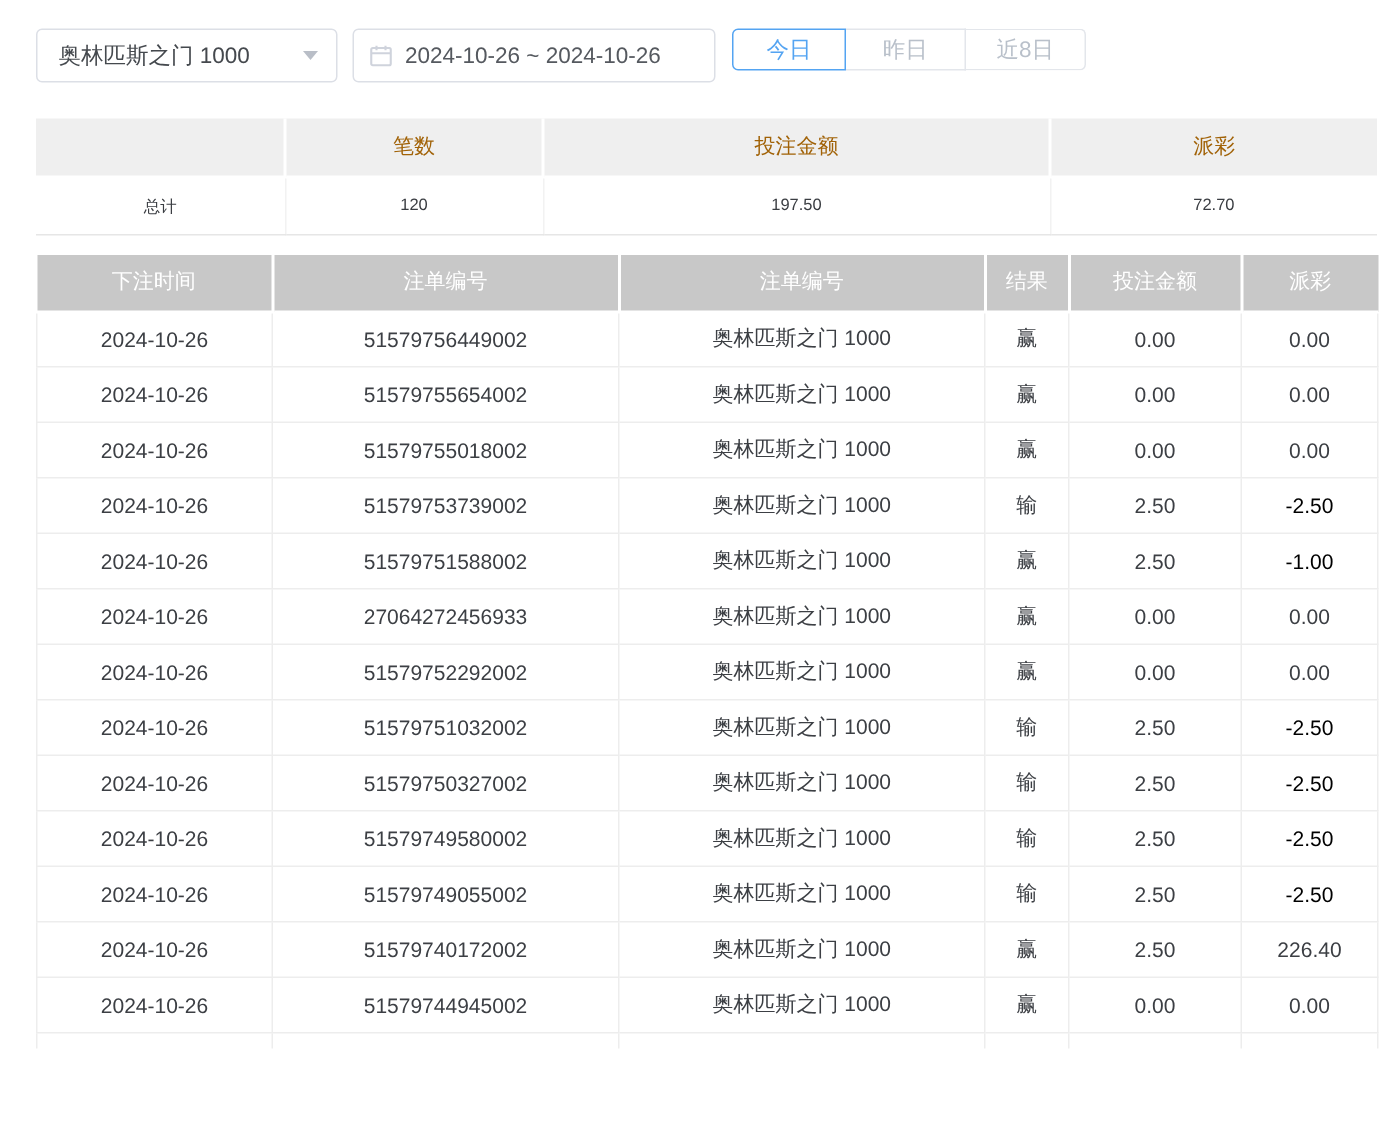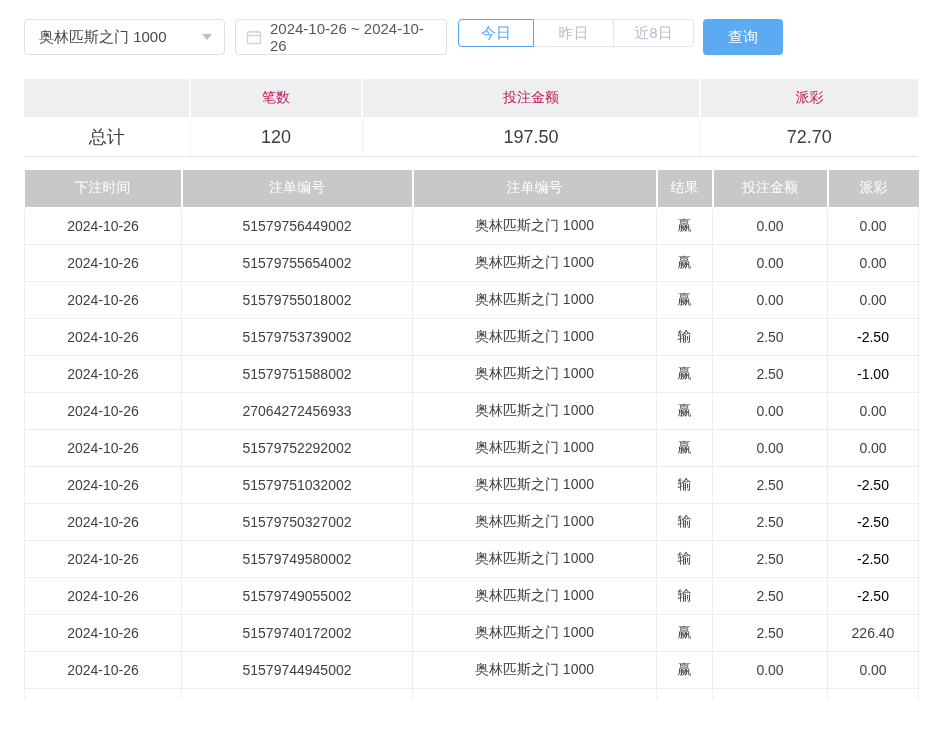--- a/index.html
+++ b/index.html
@@ -35,21 +35,21 @@
     padding: 0 12px 0 14px;
     color: #45494e; font-size: 15px;
     cursor: pointer; background: #fff;
   }
   .caret-down {
     width: 0; height: 0;
     border-left: 5px solid transparent; border-right: 5px solid transparent;
     border-top: 6px solid #b9bec7;
   }
   .date-box {
-    width: 212px; height: 36px;
+    width: 242px; height: 36px;
     margin-left: 10px;
     border: 1px solid #dcdfe6; border-radius: 4px;
     display: flex; align-items: center;
     padding: 0 10px;
     color: #55595f; font-size: 15px;
     cursor: pointer; background: #fff;
   }
   .date-box .cal { margin-right: 8px; display: flex; }
   .btn-group {
     margin-left: 11px;
@@ -80,29 +80,29 @@
     display: flex; align-items: center; justify-content: center;
     cursor: pointer;
   }
 
   
   table { border-collapse: collapse; table-layout: fixed; }
   .summary-table { width: 894px; margin-top: 24px; }
   .summary-table th {
     height: 39px;
     background: #efefef;
-    color: #be185d; font-weight: 400; font-size: 14px;
+    color: #a16207; font-weight: 400; font-size: 14px;
     border-right: 2px solid #ffffff;
     border-bottom: 2px solid #ffffff;
     text-align: center;
   }
   .summary-table th:last-child { border-right: none; }
   .summary-table td {
     height: 38px;
-    color: #3a3d42; font-size: 18px; text-align: center;
+    color: #3a3d42; font-size: 11px; text-align: center;
     border-right: 1px solid #f2f2f2;
     border-bottom: 1px solid #e6e6e6;
     background: #fff;
   }
   .summary-table td:last-child { border-right: none; }
 
   
   .detail-table { width: 894px; margin-top: 13px; }
   .detail-table th {
     height: 38px;
@@ -145,21 +145,20 @@
           <line x1="11" y1="1.5" x2="11" y2="4.5" stroke="#cfd3dc" stroke-width="1.4"></line>
         </svg>
       </span>
       <span>2024-10-26 ~ 2024-10-26</span>
     </div>
     <div class="btn-group">
       <button class="qbtn active">今日</button>
       <button class="qbtn">昨日</button>
       <button class="qbtn">近8日</button>
     </div>
-    <button class="query-btn">查询</button>
   </div>
 
   <table class="summary-table">
     <colgroup>
         <col style="width:166px">
         <col style="width:172px">
         <col style="width:338px">
         <col style="width:218px">
       </colgroup>
     <thead>

